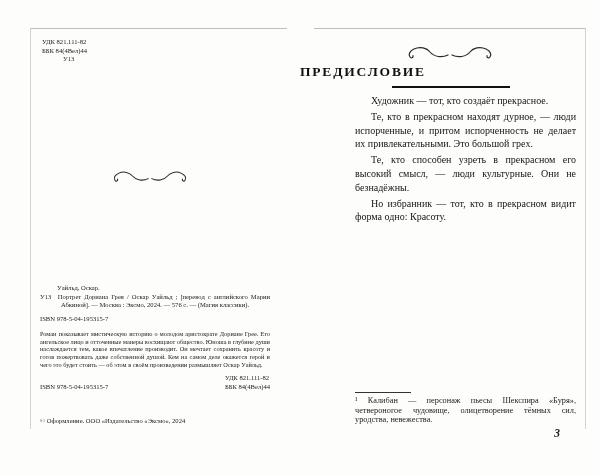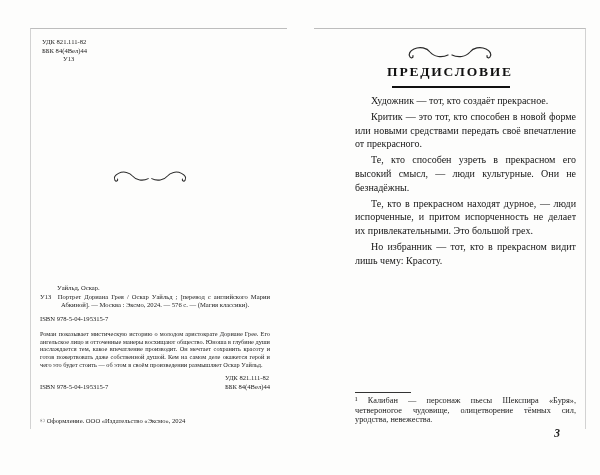--- a/index.html
+++ b/index.html
@@ -28,21 +28,21 @@
   .catalog-entry{margin:0;padding-left:21px;text-indent:-21px;text-align:justify;}
   .catalog-isbn{margin:5px 0 0 0;}
   .annotation{position:absolute;left:40px;top:330px;width:230px;font-size:6.3px;line-height:7.7px;
     text-align:justify;color:#222;}
   .codes-bottom-row{position:absolute;left:40px;top:374px;width:230px;display:flex;
     justify-content:space-between;align-items:flex-end;font-size:6.6px;line-height:8.6px;color:#222;}
   .copyright{position:absolute;left:40px;top:417px;font-size:6.6px;color:#222;}
 
   
   .ornament-right{position:absolute;left:0;top:42px;width:300px;text-align:center;}
-  .preface-heading{position:absolute;left:0;top:64px;width:300px;text-align:center;
+  .preface-heading{position:absolute;left:0;top:64px;width:300px;
     font-size:13.5px;font-weight:bold;letter-spacing:1.8px;color:#111;}
   .heading-rule{position:absolute;left:92px;top:86px;width:118px;border-top:2px solid #111;}
   .preface-body{position:absolute;left:55px;top:94px;width:221px;font-size:10px;
     line-height:13.8px;text-align:justify;color:#151515;}
   .preface-body p{margin:0 0 2px 0;text-indent:16px;}
   .footnote-rule{position:absolute;left:55px;top:392px;width:56px;border-top:1px solid #333;}
   .footnote{position:absolute;left:55px;top:396px;width:221px;font-size:8.3px;
     line-height:9.7px;text-align:justify;color:#222;}
   .page-number{position:absolute;left:0;top:427px;width:260px;text-align:right;
     font-size:11.5px;font-style:italic;font-weight:bold;color:#222;}
@@ -100,23 +100,22 @@
       </g>
     </svg>
   </div>
 
   <div class="preface-heading">ПРЕДИСЛОВИЕ</div>
   <div class="heading-rule"></div>
 
   <div class="preface-body">
 
   <p>Художник — тот, кто создаёт прекрасное.</p>
-      <p>Критик — это тот, кто способен в новой форме или новыми средствами передать своё впечатление от прекрасного.</p>
+      <p>Те, кто в прекрасном находят дурное, — люди испорченные, и притом испорченность не делает их привлекательными. Это большой грех.</p>
       <p>Те, кто способен узреть в прекрасном его высокий смысл, — люди культурные. Они не безнадёжны.</p>
-      <p>Те, кто в прекрасном находят дурное, — люди испорченные, и притом испорченность не делает их привлекательными. Это большой грех.</p>
-      <p>Но избранник — тот, кто в прекрасном видит лишь чему: Красоту.</p>
+      <p>Но избранник — тот, кто в прекрасном видит форма одно: Красоту.</p>
     </div>
 
   <div class="footnote-rule"></div>
   <div class="footnote">¹ Калибан — персонаж пьесы Шекспира «Буря», четвероногое чудовище, олицетворение тёмных сил, уродства, невежества.</div>
 
   <div class="page-number">3</div>
 </div>
 
 </body></html>

